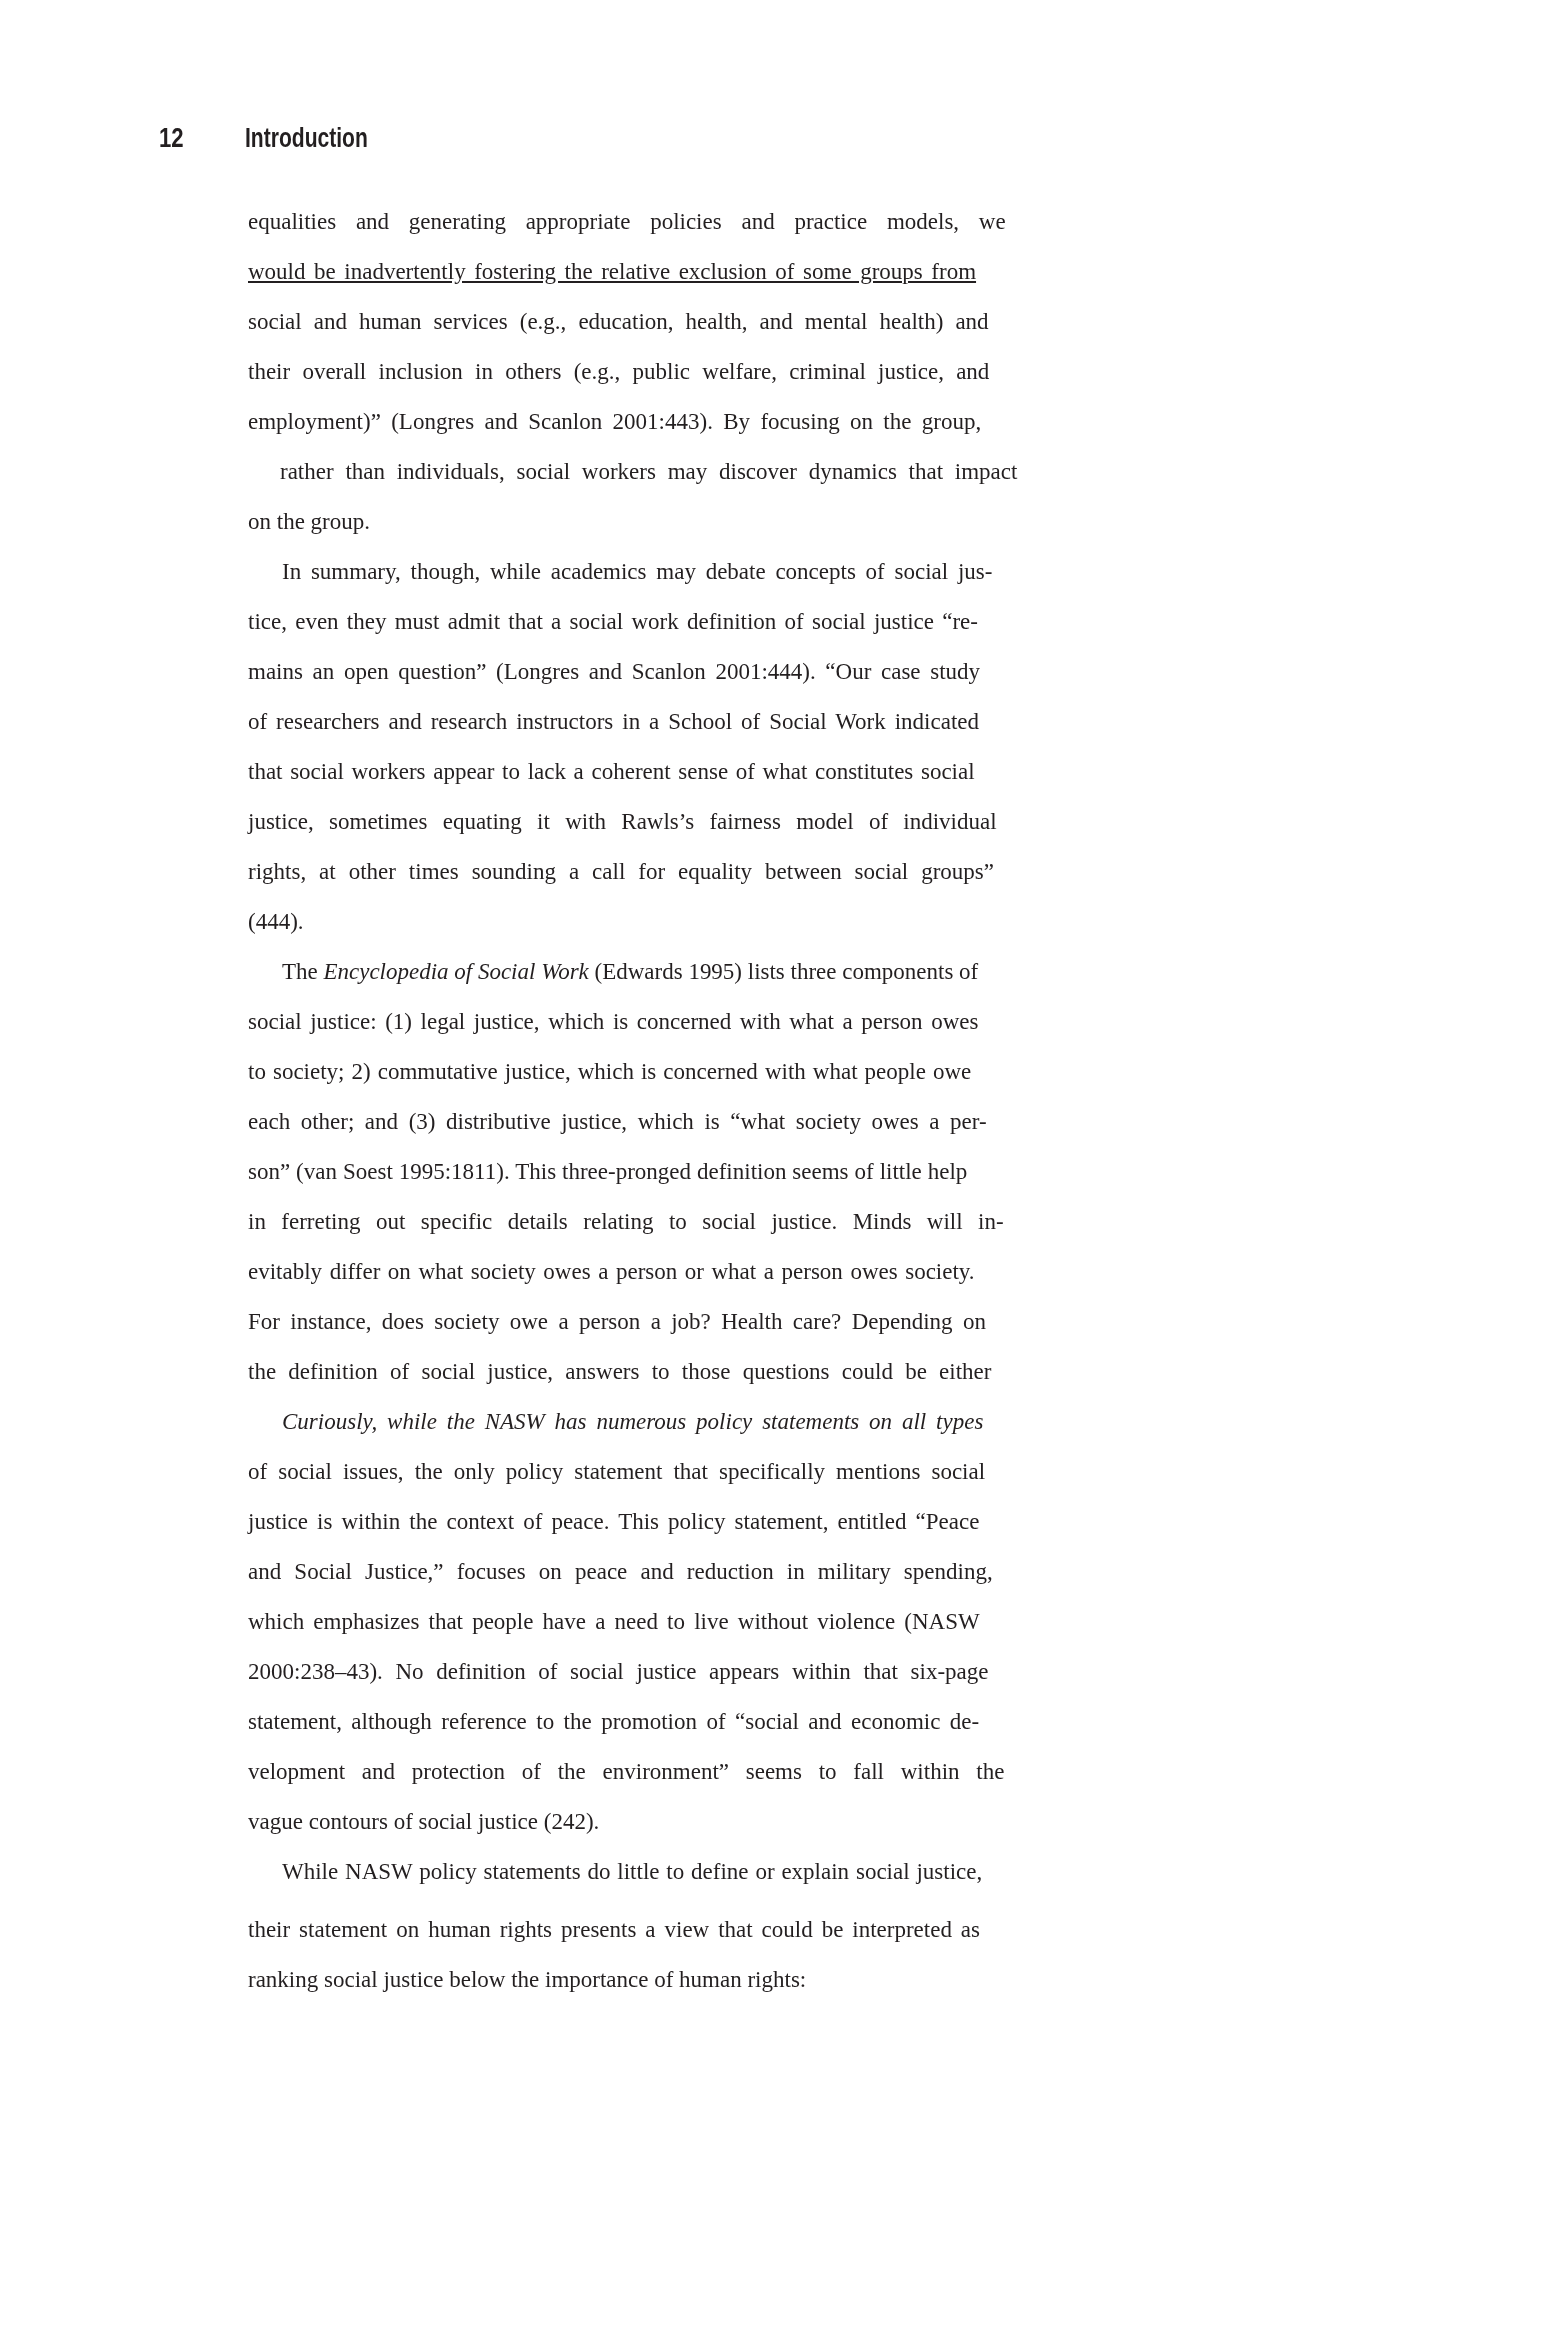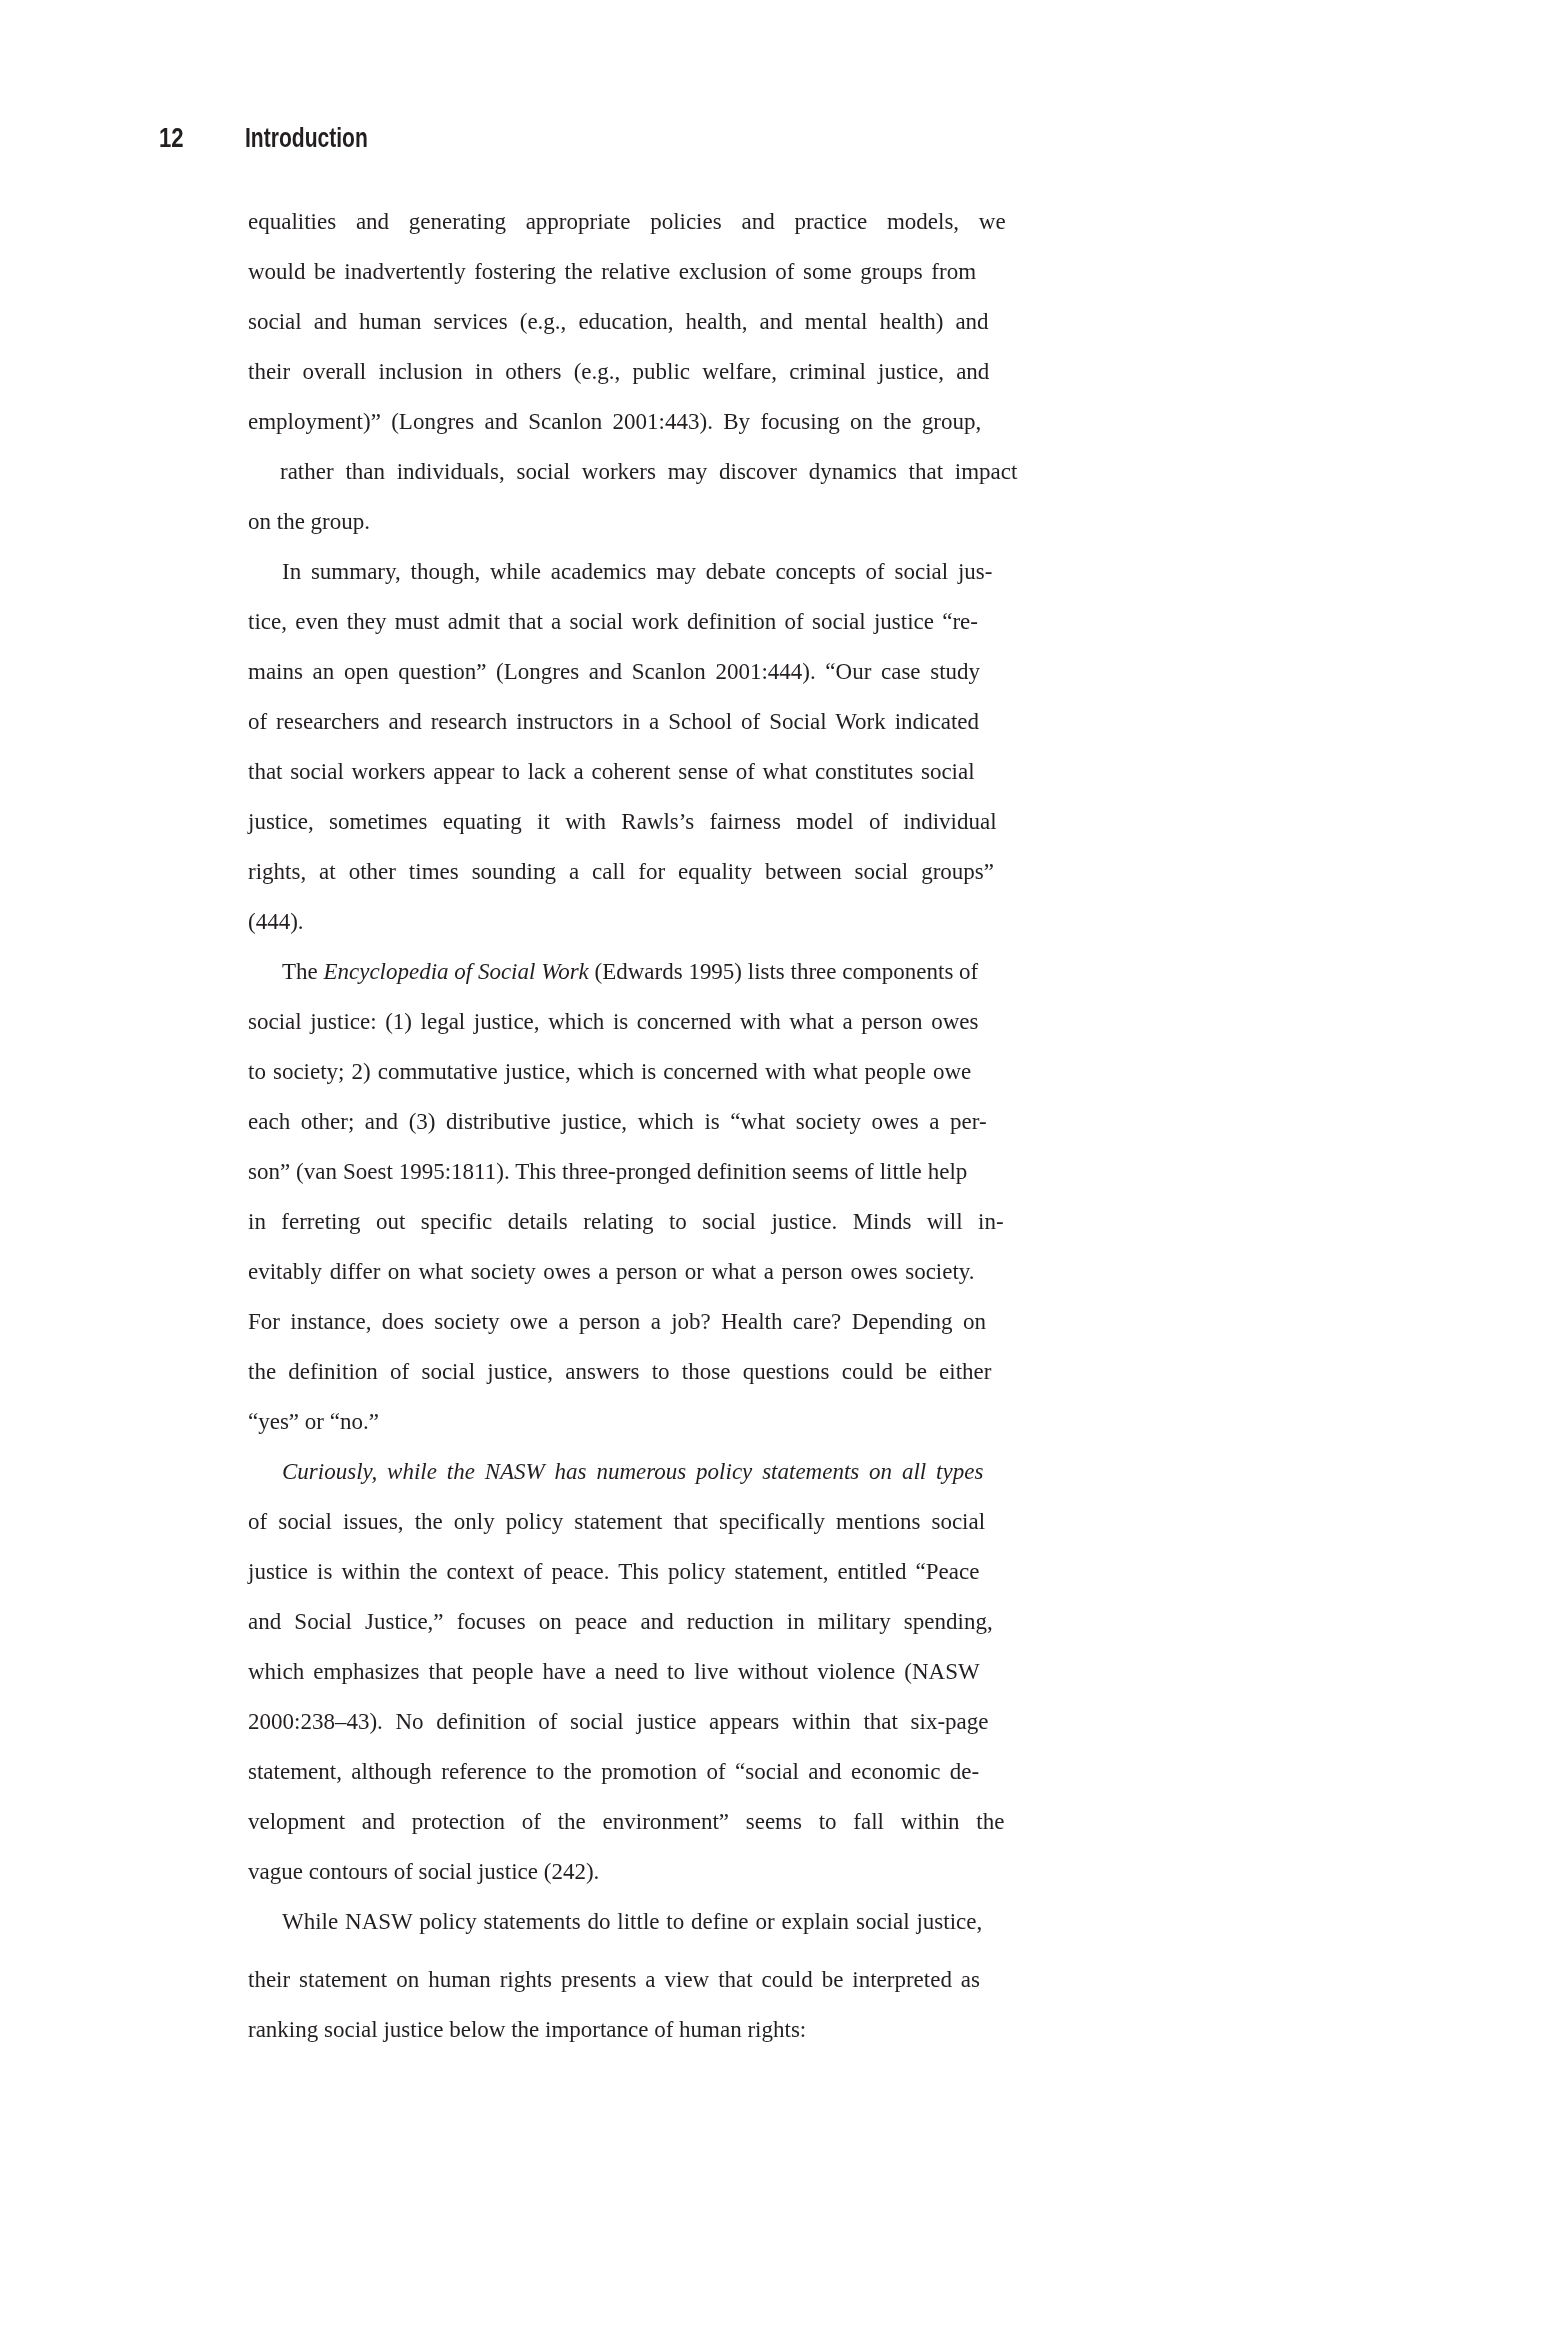--- a/index.html
+++ b/index.html
@@ -72,21 +72,21 @@
 
 <div class="running-head">
   <span class="folio">12</span>
   <span class="title">Introduction</span>
 </div>
 
 <div class="body-text">
 
   <div>
     <span class="line" style="word-spacing: 14px; text-align: left; text-align-last: left;">equalities and generating appropriate policies and practice models, we</span>
-    <span class="line" style="word-spacing: 2.8px; text-align: right; text-align-last: left;">would be inadvertently fostering the relative exclusion of some groups from</span>
+    <span class="line" style="word-spacing: 2.8px; text-align: right; text-align-last: left; text-decoration: underline;">would be inadvertently fostering the relative exclusion of some groups from</span>
     <span class="line" style="word-spacing: 6.3px; text-align: left; text-align-last: left;">social and human services (e.g., education, health, and mental health) and</span>
     <span class="line" style="word-spacing: 6.5px; text-align: left; text-align-last: left;">their overall inclusion in others (e.g., public welfare, criminal justice, and</span>
     <span class="line" style="word-spacing: 4.6px; text-align: left; text-align-last: left;">employment)” (Longres and Scanlon 2001:443). By focusing on the group,</span>
     <span class="line" style="word-spacing: 6px; text-align: left; text-align-last: left; margin-left: 32px;">rather than individuals, social workers may discover dynamics that impact</span>
     <span class="line last">on the group.</span>
   </div>
 
   <div>
     <span class="line indent" style="word-spacing: 4px; text-align: center; text-align-last: left;">In summary, though, while academics may debate concepts of social jus-</span>
     <span class="line" style="word-spacing: 2.5px; text-align: left; text-align-last: left;">tice, even they must admit that a social work definition of social justice “re-</span>
@@ -101,21 +101,20 @@
   <div>
     <span class="line indent" style="white-space: nowrap; text-align: left; text-align-last: left; transform: scaleX(0.9994); transform-origin: left center; width: 1071px;"><span>The </span><em>Encyclopedia of Social Work</em><span> (Edwards 1995) lists three components of</span></span>
     <span class="line" style="word-spacing: 2.8px; text-align: left; text-align-last: left;">social justice: (1) legal justice, which is concerned with what a person owes</span>
     <span class="line" style="word-spacing: 1.3px; text-align: left; text-align-last: left;">to society; 2) commutative justice, which is concerned with what people owe</span>
     <span class="line" style="word-spacing: 4.8px; text-align: left; text-align-last: left;">each other; and (3) distributive justice, which is “what society owes a per-</span>
     <span class="line" style="word-spacing: 0.2px; text-align: left; text-align-last: left;">son” (van Soest 1995:1811). This three-pronged definition seems of little help</span>
     <span class="line" style="word-spacing: 9.7px; text-align: left; text-align-last: left;">in ferreting out specific details relating to social justice. Minds will in-</span>
     <span class="line" style="word-spacing: 1.8px; text-align: left; text-align-last: left;">evitably differ on what society owes a person or what a person owes society.</span>
     <span class="line" style="word-spacing: 4.6px; text-align: left; text-align-last: left;">For instance, does society owe a person a job? Health care? Depending on</span>
     <span class="line" style="word-spacing: 6.5px; text-align: left; text-align-last: left;">the definition of social justice, answers to those questions could be either</span>
-    <span class="line last">“yes” or “no.”</span>
   </div>
 
   <div>
     <span class="line indent" style="word-spacing: 4.1px; text-align: right; text-align-last: left; font-style: italic;">Curiously, while the NASW has numerous policy statements on all types</span>
     <span class="line" style="word-spacing: 5.3px; text-align: left; text-align-last: left;">of social issues, the only policy statement that specifically mentions social</span>
     <span class="line" style="word-spacing: 3.3px; text-align: left; text-align-last: left;">justice is within the context of peace. This policy statement, entitled “Peace</span>
     <span class="line" style="word-spacing: 7.4px; text-align: left; text-align-last: left;">and Social Justice,” focuses on peace and reduction in military spending,</span>
     <span class="line" style="word-spacing: 3.4px; text-align: left; text-align-last: left;">which emphasizes that people have a need to live without violence (NASW</span>
     <span class="line" style="word-spacing: 6.9px; text-align: left; text-align-last: left;">2000:238–43). No definition of social justice appears within that six-page</span>
     <span class="line" style="word-spacing: 3.7px; text-align: left; text-align-last: left;">statement, although reference to the promotion of “social and economic de-</span>

